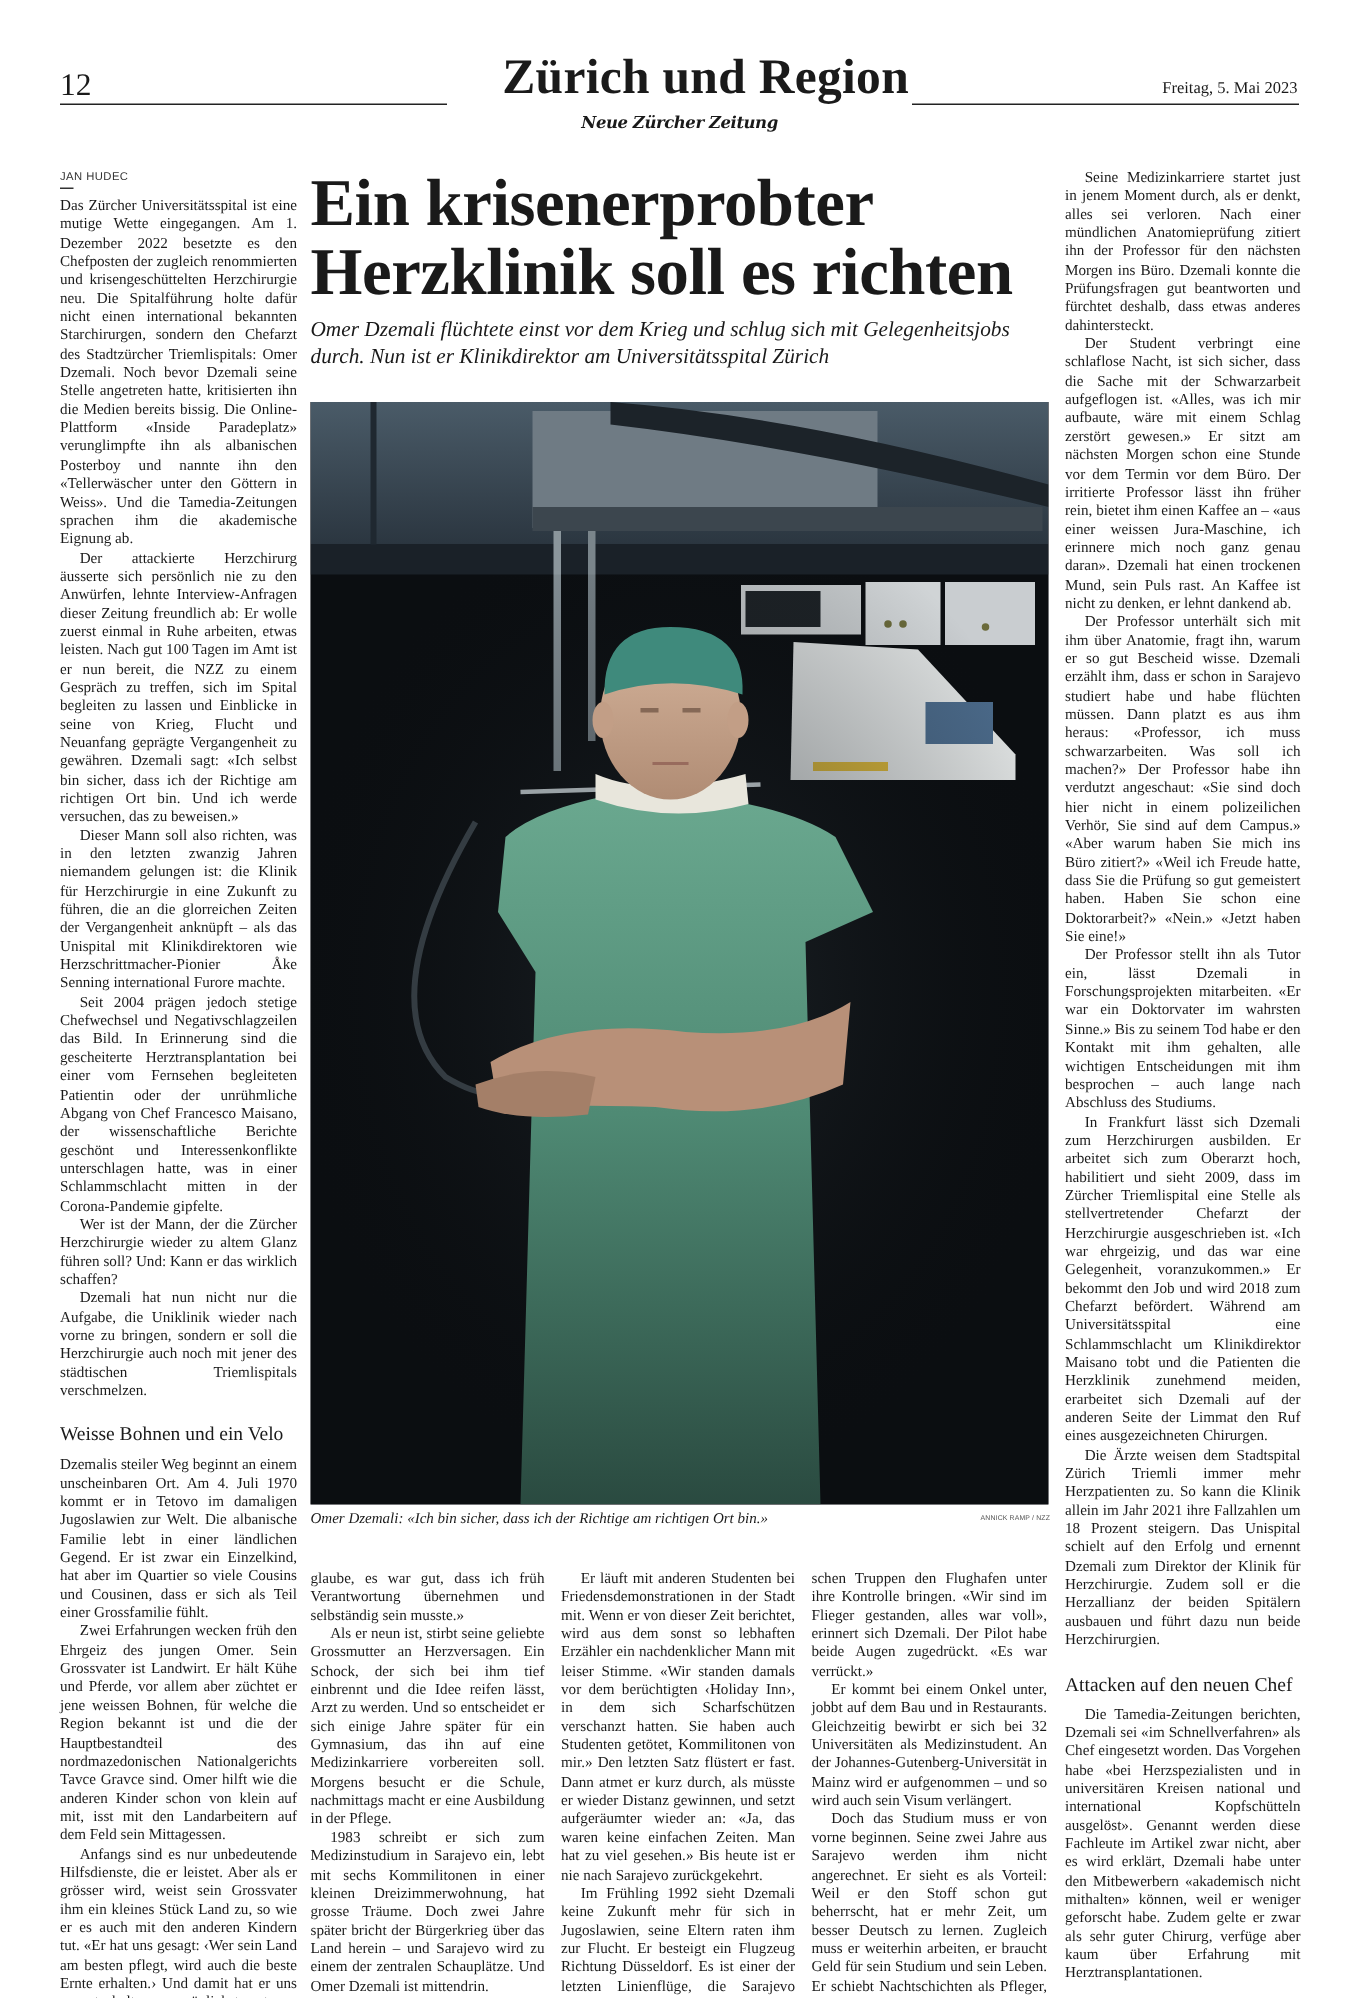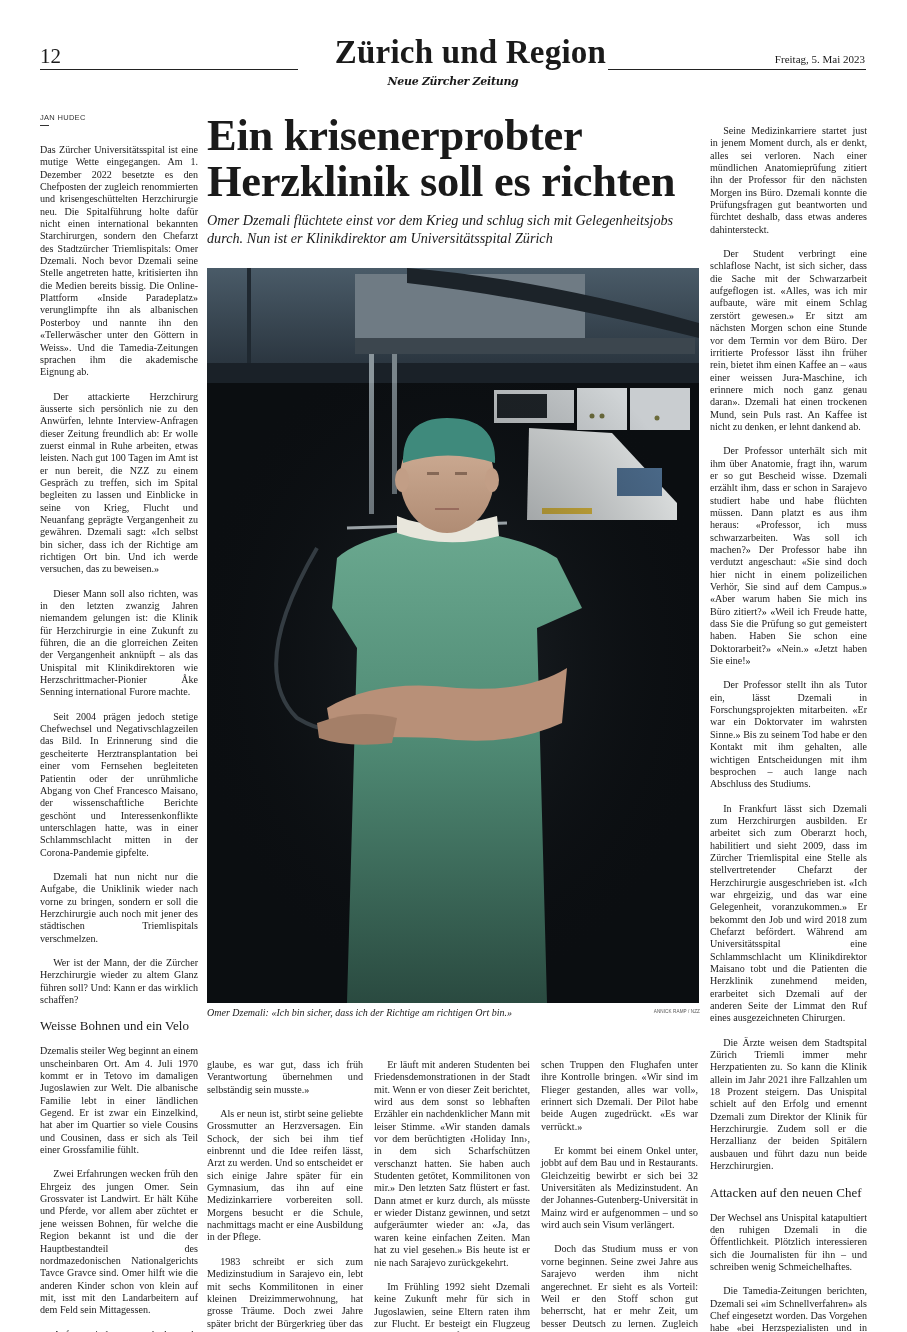--- a/index.html
+++ b/index.html
@@ -9,21 +9,21 @@
   
   .page-num { position: absolute; left: 40px; top: 44px; font-size: 21px; line-height: 24px; }
   .rule-left { position: absolute; left: 40px; top: 69px; width: 258px; height: 1px; background: #222; }
   .rule-right { position: absolute; left: 608px; top: 69px; width: 258px; height: 1px; background: #222; }
   .section-title { position: absolute; left: 300px; top: 32px; width: 306px; text-align: right; font-size: 33px; font-weight: bold; line-height: 40px; letter-spacing: 0.2px; }
   .date { position: absolute; right: 42px; top: 52px; font-size: 11px; line-height: 14px; }
   .masthead-logo { position: absolute; left: 300px; top: 73px; width: 306px; text-align: center; font-size: 11px; font-weight: bold; font-style: italic; line-height: 18px; letter-spacing: -0.3px; font-family: "DejaVu Serif", serif; }
 
   
   .col { position: absolute; font-size: 10.1px; line-height: 12.35px; text-align: justify; hyphens: manual; }
-  .col p { text-indent: 1.3em; margin-top: 12px; }
+  .col p { text-indent: 1.3em; }
   .col p.noindent { text-indent: 0; }
   .col1 { left: 40px; top: 132px; width: 158px; }
   .col-right { left: 710px; top: 113px; width: 157px; }
   .col-b1 { left: 207px; top: 1047px; width: 156px; }
   .col-b2 { left: 374px; top: 1047px; width: 156px; }
   .col-b3 { left: 541px; top: 1047px; width: 157px; }
 
   .author { position: absolute; left: 40px; top: 113px; font-family: "Liberation Sans", sans-serif; font-size: 7.5px; letter-spacing: 0.3px; color: #333; }
   .author-rule { position: absolute; left: 40px; top: 125px; width: 9px; height: 1px; background: #333; }
 
@@ -50,22 +50,22 @@
 <div class="masthead-logo">Neue Zürcher Zeitung</div>
 
 <div class="author">JAN HUDEC</div>
 <div class="author-rule"></div>
 
 <div class="col col1">
   <p class="noindent">Das Zürcher Universitätsspital ist eine mutige Wette eingegangen. Am 1. Dezember 2022 besetzte es den Chefposten der zugleich renommierten und krisengeschüttelten Herzchirurgie neu. Die Spitalführung holte dafür nicht einen international bekannten Starchirurgen, sondern den Chefarzt des Stadtzürcher Triemlispitals: Omer Dzemali. Noch bevor Dzemali seine Stelle angetreten hatte, kritisierten ihn die Medien bereits bissig. Die Online-Plattform «Inside Paradeplatz» verunglimpfte ihn als albanischen Posterboy und nannte ihn den «Tellerwäscher unter den Göttern in Weiss». Und die Tamedia-Zeitungen sprachen ihm die akademische Eignung ab.</p>
   <p>Der attackierte Herzchirurg äusserte sich persönlich nie zu den Anwürfen, lehnte Interview-Anfragen dieser Zeitung freundlich ab: Er wolle zuerst einmal in Ruhe arbeiten, etwas leisten. Nach gut 100 Tagen im Amt ist er nun bereit, die NZZ zu einem Gespräch zu treffen, sich im Spital begleiten zu lassen und Einblicke in seine von Krieg, Flucht und Neuanfang geprägte Vergangenheit zu gewähren. Dzemali sagt: «Ich selbst bin sicher, dass ich der Richtige am richtigen Ort bin. Und ich werde versuchen, das zu beweisen.»</p>
   <p>Dieser Mann soll also richten, was in den letzten zwanzig Jahren niemandem gelungen ist: die Klinik für Herzchirurgie in eine Zukunft zu führen, die an die glorreichen Zeiten der Vergangenheit anknüpft – als das Unispital mit Klinikdirektoren wie Herzschrittmacher-Pionier Åke Senning international Furore machte.</p>
   <p>Seit 2004 prägen jedoch stetige Chefwechsel und Negativschlagzeilen das Bild. In Erinnerung sind die gescheiterte Herztransplantation bei einer vom Fernsehen begleiteten Patientin oder der unrühmliche Abgang von Chef Francesco Maisano, der wissenschaftliche Berichte geschönt und Interessenkonflikte unterschlagen hatte, was in einer Schlammschlacht mitten in der Corona-Pandemie gipfelte.</p>
+  <p>Wer ist der Mann, der die Zürcher Herzchirurgie wieder zu altem Glanz führen soll? Und: Kann er das wirklich schaffen?</p>
   <p>Dzemali hat nun nicht nur die Aufgabe, die Uniklinik wieder nach vorne zu bringen, sondern er soll die Herzchirurgie auch noch mit jener des städtischen Triemlispitals verschmelzen.</p>
-  <p>Wer ist der Mann, der die Zürcher Herzchirurgie wieder zu altem Glanz führen soll? Und: Kann er das wirklich schaffen?</p>
   <p class="subhead">Weisse Bohnen und ein Velo</p>
   <p class="noindent">Dzemalis steiler Weg beginnt an einem unscheinbaren Ort. Am 4. Juli 1970 kommt er in Tetovo im damaligen Jugoslawien zur Welt. Die albanische Familie lebt in einer ländlichen Gegend. Er ist zwar ein Einzelkind, hat aber im Quartier so viele Cousins und Cousinen, dass er sich als Teil einer Grossfamilie fühlt.</p>
   <p>Zwei Erfahrungen wecken früh den Ehrgeiz des jungen Omer. Sein Grossvater ist Landwirt. Er hält Kühe und Pferde, vor allem aber züchtet er jene weissen Bohnen, für welche die Region bekannt ist und die der Hauptbestandteil des nordmazedonischen Nationalgerichts Tavce Gravce sind. Omer hilft wie die anderen Kinder schon von klein auf mit, isst mit den Landarbeitern auf dem Feld sein Mittagessen.</p>
   <p>Anfangs sind es nur unbedeutende Hilfsdienste, die er leistet. Aber als er grösser wird, weist sein Grossvater ihm ein kleines Stück Land zu, so wie er es auch mit den anderen Kindern tut. «Er hat uns gesagt: ‹Wer sein Land am besten pflegt, wird auch die beste Ernte erhalten.› Und damit hat er uns angestachelt, uns möglichst gut um unsere Bohnen zu kümmern. Jedes Kind wollte schliesslich die schönsten Bohnen ernten.»</p>
 
 </div>
 
 <h1 class="headline">
   <span>Ein krisenerprobter</span><br>
   <span>Herzklinik soll es richten</span>
@@ -157,16 +157,15 @@
 </div>
 
 <div class="col col-right">
   <p>Seine Medizinkarriere startet just in jenem Moment durch, als er denkt, alles sei verloren. Nach einer mündlichen Anatomieprüfung zitiert ihn der Professor für den nächsten Morgen ins Büro. Dzemali konnte die Prüfungsfragen gut beantworten und fürchtet deshalb, dass etwas anderes dahintersteckt.</p>
   <p>Der Student verbringt eine schlaflose Nacht, ist sich sicher, dass die Sache mit der Schwarzarbeit aufgeflogen ist. «Alles, was ich mir aufbaute, wäre mit einem Schlag zerstört gewesen.» Er sitzt am nächsten Morgen schon eine Stunde vor dem Termin vor dem Büro. Der irritierte Professor lässt ihn früher rein, bietet ihm einen Kaffee an – «aus einer weissen Jura-Maschine, ich erinnere mich noch ganz genau daran». Dzemali hat einen trockenen Mund, sein Puls rast. An Kaffee ist nicht zu denken, er lehnt dankend ab.</p>
   <p>Der Professor unterhält sich mit ihm über Anatomie, fragt ihn, warum er so gut Bescheid wisse. Dzemali erzählt ihm, dass er schon in Sarajevo studiert habe und habe flüchten müssen. Dann platzt es aus ihm heraus: «Professor, ich muss schwarzarbeiten. Was soll ich machen?» Der Professor habe ihn verdutzt angeschaut: «Sie sind doch hier nicht in einem polizeilichen Verhör, Sie sind auf dem Campus.» «Aber warum haben Sie mich ins Büro zitiert?» «Weil ich Freude hatte, dass Sie die Prüfung so gut gemeistert haben. Haben Sie schon eine Doktorarbeit?» «Nein.» «Jetzt haben Sie eine!»</p>
   <p>Der Professor stellt ihn als Tutor ein, lässt Dzemali in Forschungsprojekten mitarbeiten. «Er war ein Doktorvater im wahrsten Sinne.» Bis zu seinem Tod habe er den Kontakt mit ihm gehalten, alle wichtigen Entscheidungen mit ihm besprochen – auch lange nach Abschluss des Studiums.</p>
   <p>In Frankfurt lässt sich Dzemali zum Herzchirurgen ausbilden. Er arbeitet sich zum Oberarzt hoch, habilitiert und sieht 2009, dass im Zürcher Triemlispital eine Stelle als stellvertretender Chefarzt der Herzchirurgie ausgeschrieben ist. «Ich war ehrgeizig, und das war eine Gelegenheit, voranzukommen.» Er bekommt den Job und wird 2018 zum Chefarzt befördert. Während am Universitätsspital eine Schlammschlacht um Klinikdirektor Maisano tobt und die Patienten die Herzklinik zunehmend meiden, erarbeitet sich Dzemali auf der anderen Seite der Limmat den Ruf eines ausgezeichneten Chirurgen.</p>
   <p>Die Ärzte weisen dem Stadtspital Zürich Triemli immer mehr Herzpatienten zu. So kann die Klinik allein im Jahr 2021 ihre Fallzahlen um 18 Prozent steigern. Das Unispital schielt auf den Erfolg und ernennt Dzemali zum Direktor der Klinik für Herzchirurgie. Zudem soll er die Herzallianz der beiden Spitälern ausbauen und führt dazu nun beide Herzchirurgien.</p>
   <p class="subhead">Attacken auf den neuen Chef</p>
-  <p class="noindent">Der Wechsel ans Unispital katapultiert den ruhigen Dzemali in die Öffentlichkeit. Plötzlich interessieren sich die Journalisten für ihn – und schreiben wenig Schmeichelhaftes.</p>
   <p>Die Tamedia-Zeitungen berichten, Dzemali sei «im Schnellverfahren» als Chef eingesetzt worden. Das Vorgehen habe «bei Herzspezialisten und in universitären Kreisen national und international Kopfschütteln ausgelöst». Genannt werden diese Fachleute im Artikel zwar nicht, aber es wird erklärt, Dzemali habe unter den Mitbewerbern «akademisch nicht mithalten» können, weil er weniger geforscht habe. Zudem gelte er zwar als sehr guter Chirurg, verfüge aber kaum über Erfahrung mit Herztransplantationen.</p>
 
 </div>
 
 </body></html>

